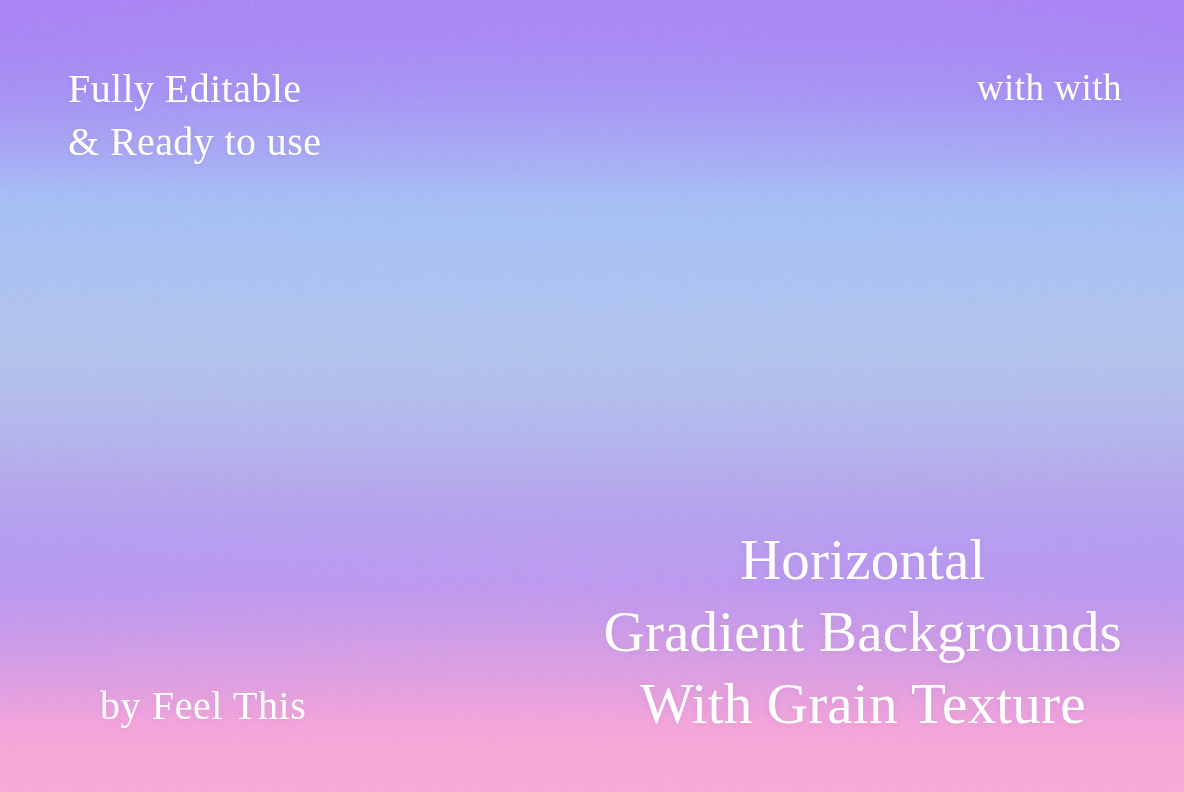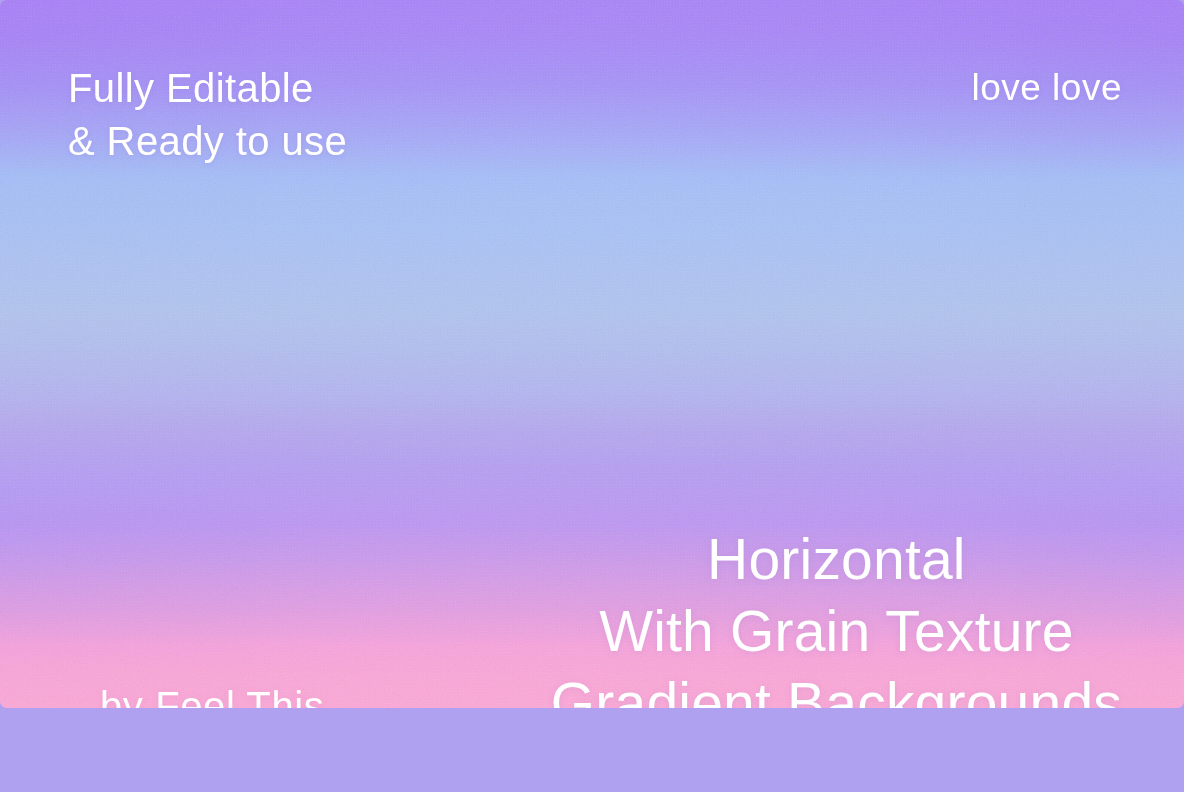--- a/index.html
+++ b/index.html
@@ -8,24 +8,23 @@
   html, body {
     width:1184px;
     height:792px;
     overflow:hidden;
     background:#b0a0f0;
   }
 
   #poster {
     position:relative;
     width:1184px;
-    height:708px;
+    height:792px;
     overflow:hidden;
-    font-family:Liberation Sans, sans-serif;
-    border-radius:7px;
+    font-family:Liberation Serif, serif;
     -webkit-font-smoothing:antialiased;
   }
 
   
   .gradient-layer {
     position:absolute;
     inset:0;
     background:linear-gradient(
       180deg,
       #a87ef8   0%,
@@ -156,24 +155,24 @@
     </svg>
   </div>
 
   <div class="grain-dots"></div>
 
   <div class="content">
 
     <div class="text-block tagline">Fully Editable
 &amp; Ready to use</div>
 
-    <div class="text-block with-love">love love</div>
+    <div class="text-block with-love">with with</div>
 
     <div class="text-block headline">
       <span class="hl-line">Horizontal</span>
+      <span class="hl-line">Gradient Backgrounds</span>
       <span class="hl-line">With Grain Texture</span>
-      <span class="hl-line">Gradient Backgrounds</span>
     </div>
 
     <div class="text-block byline">by Feel This</div>
 
   </div>
 </div>
 
 </body></html>

